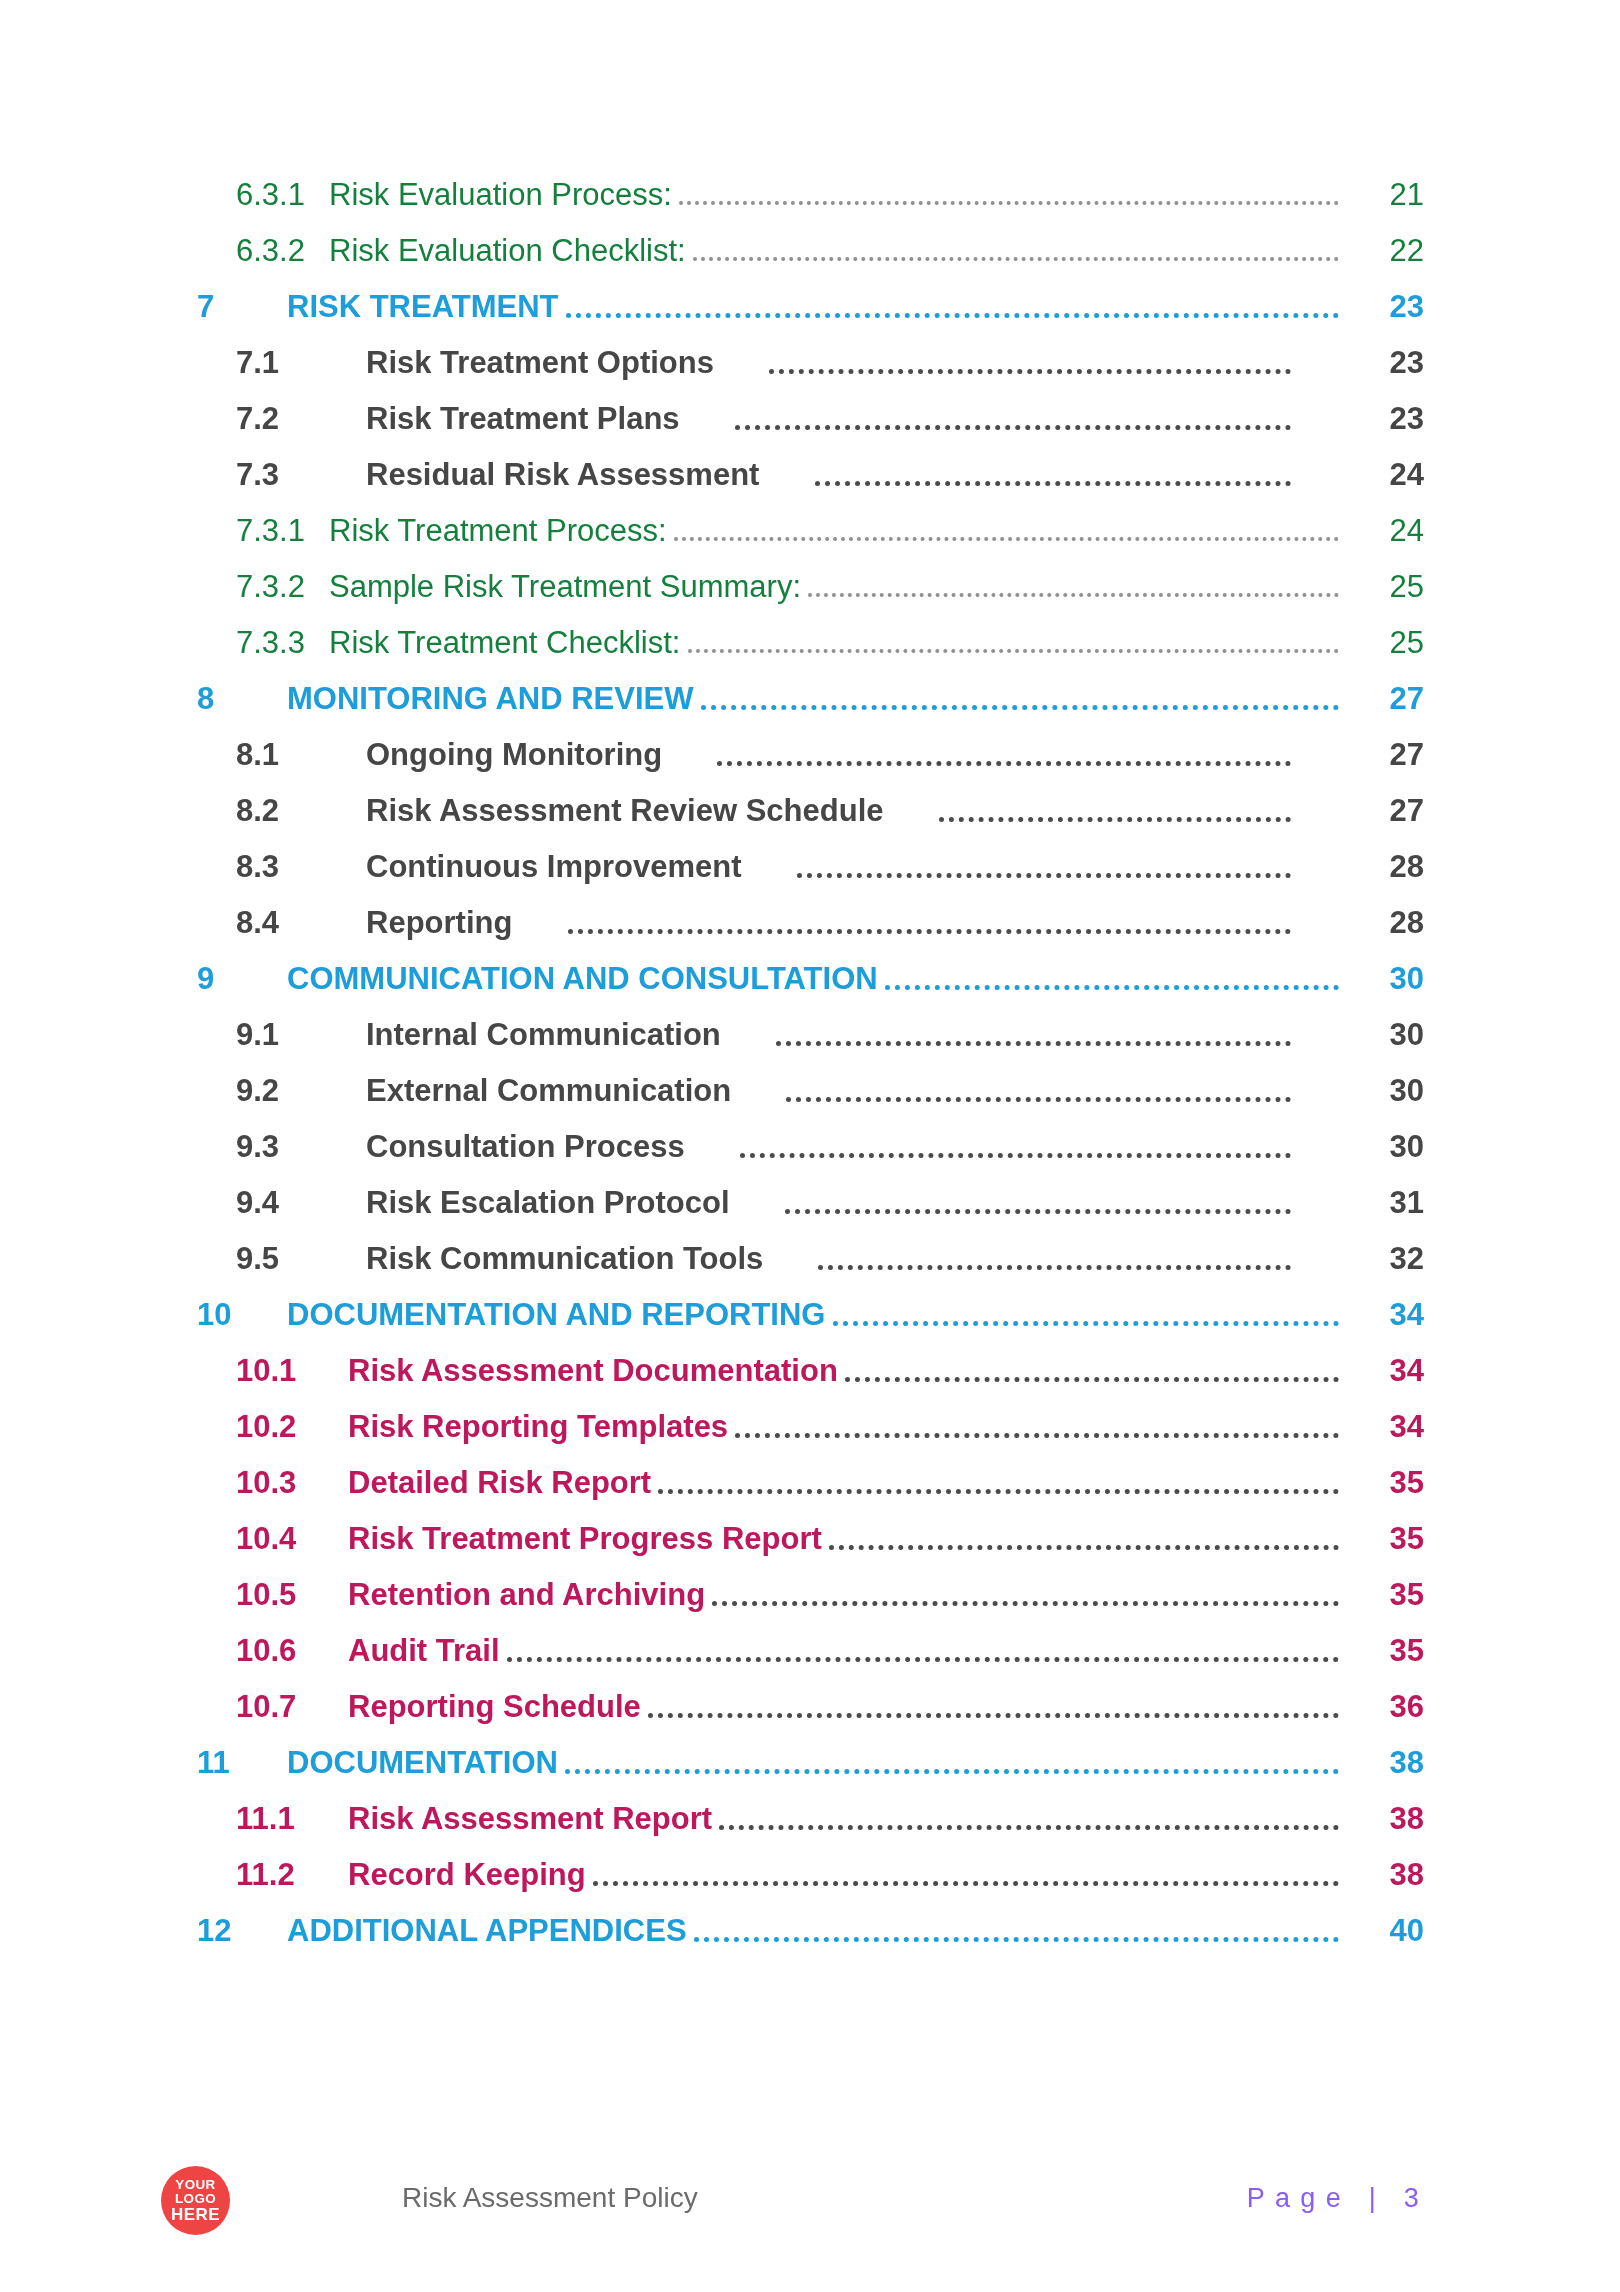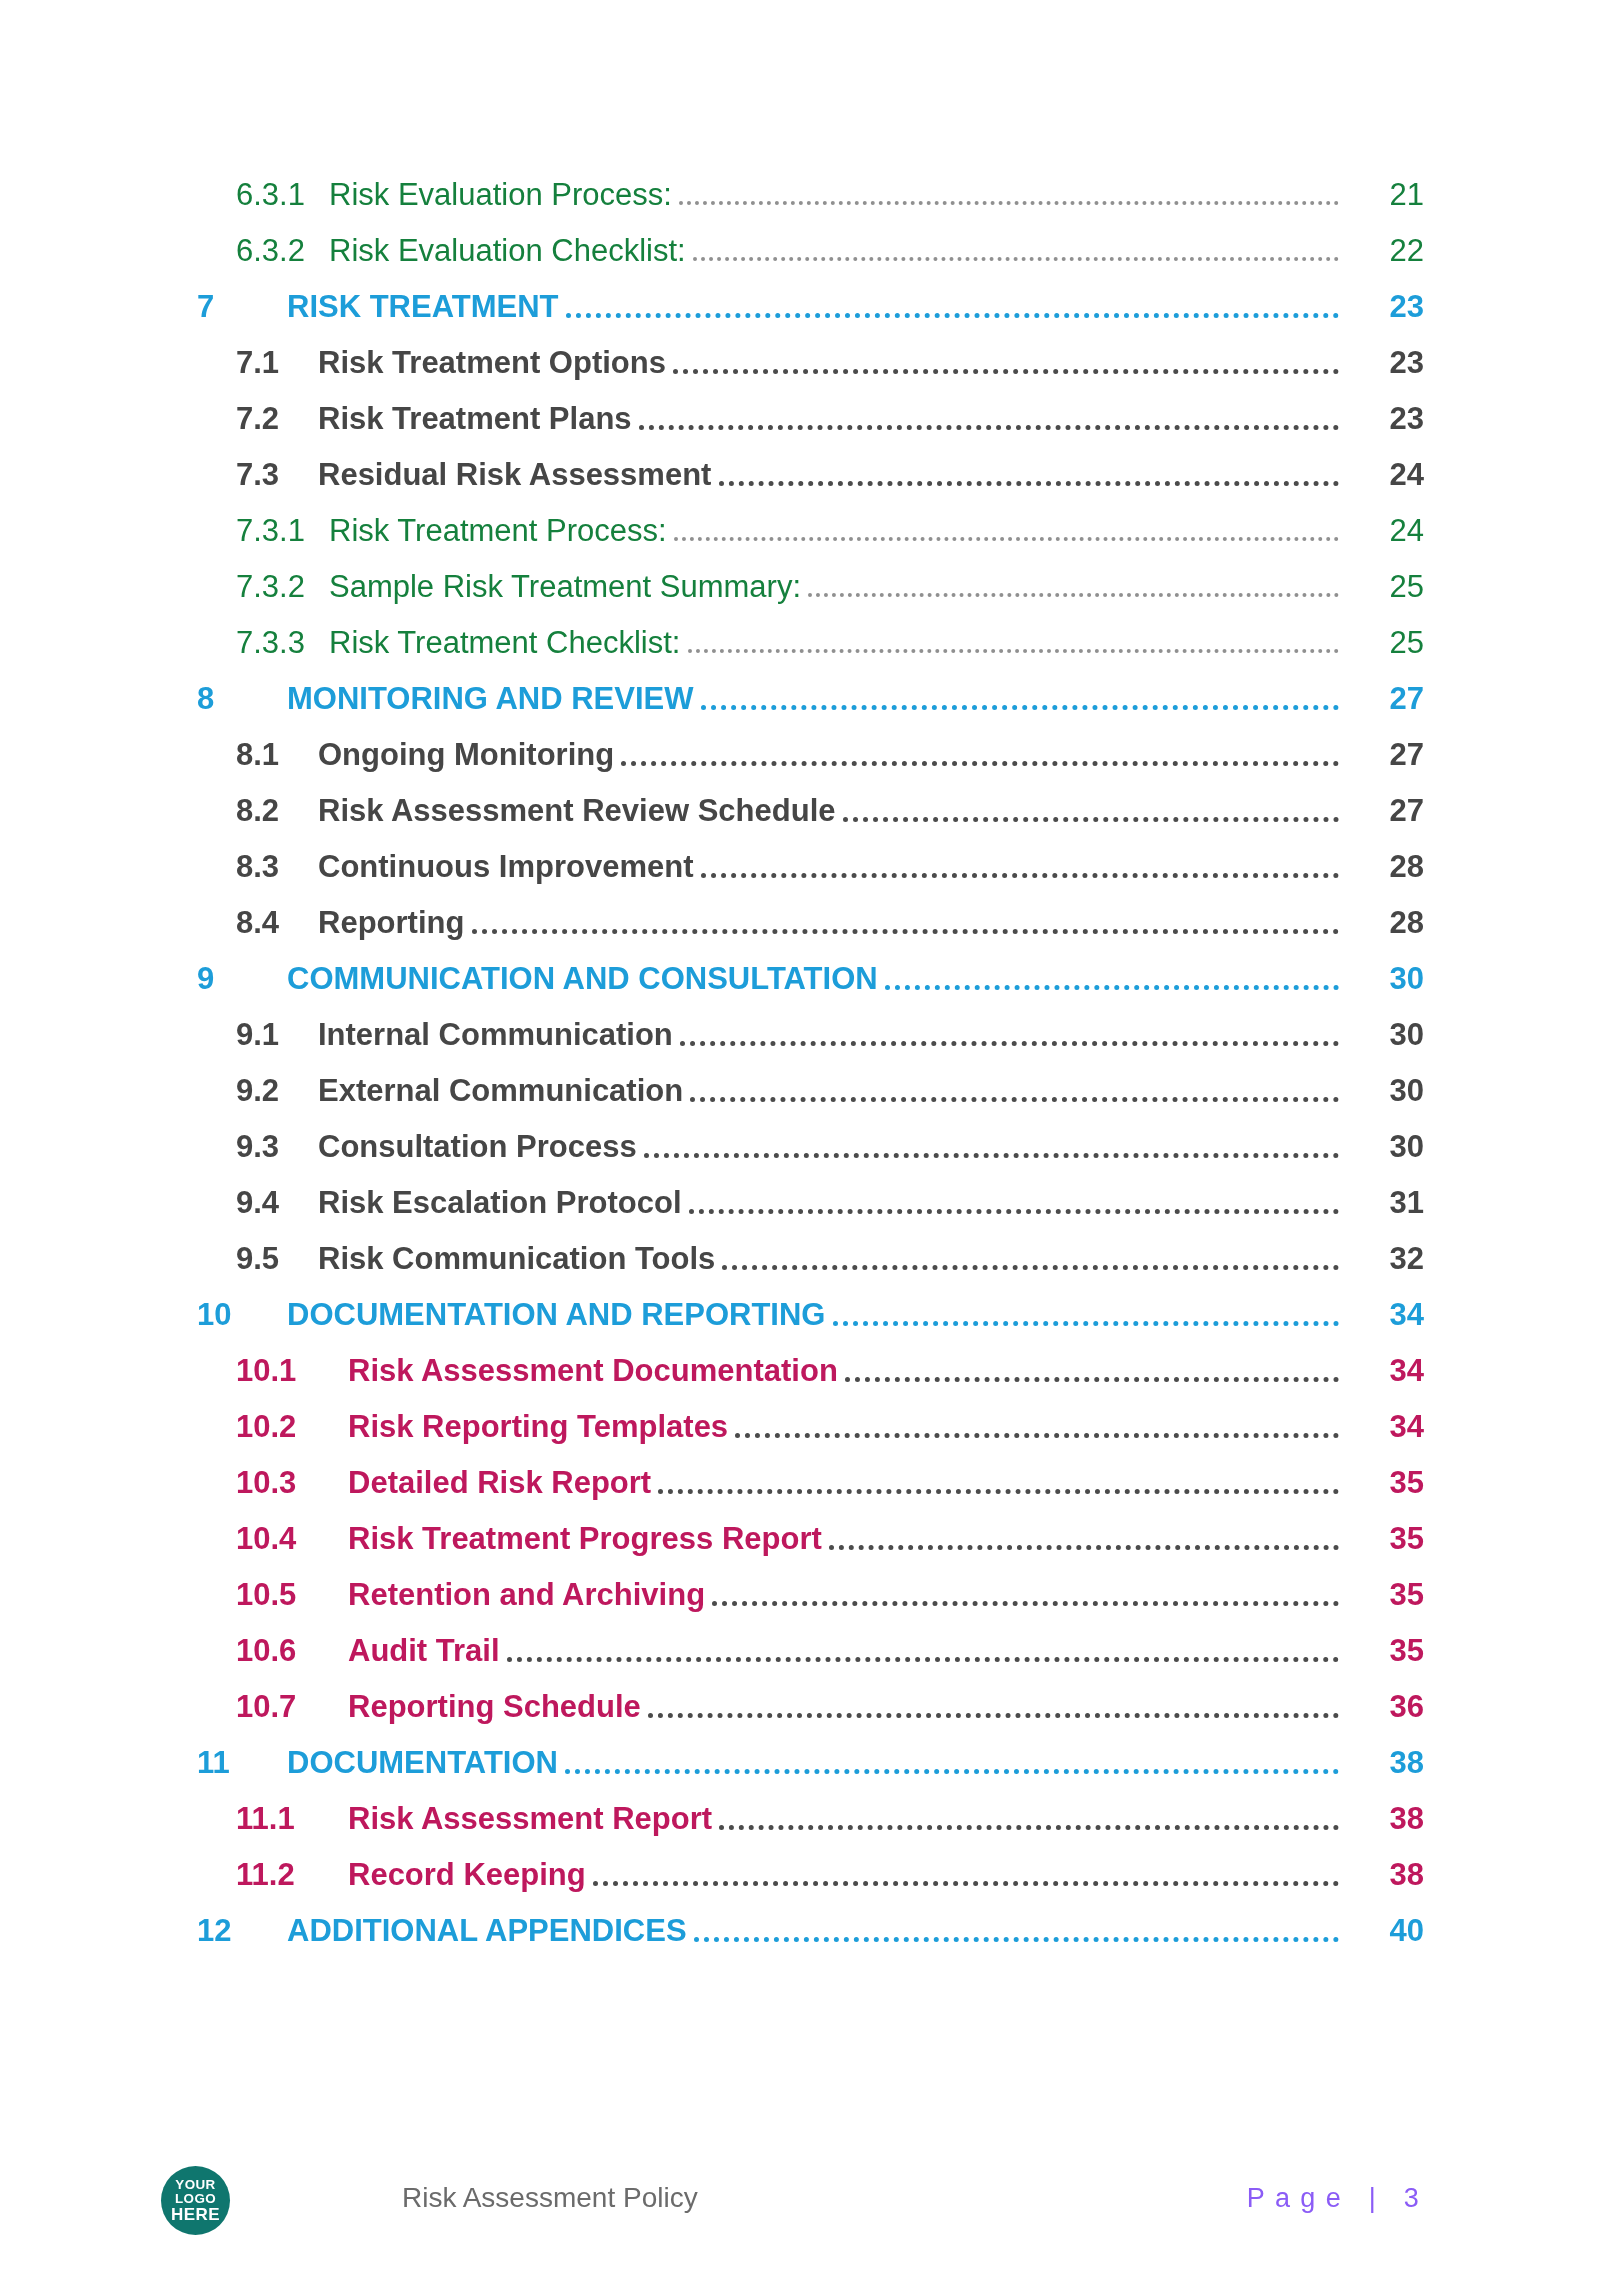--- a/index.html
+++ b/index.html
@@ -46,41 +46,41 @@
     min-width: 39px;
     text-align: right;
     margin-left: 37px;
   }
   
   .row.l1 { font-size: 31px; font-weight: bold; color: #1d9dd9; }
   .row.l1 { padding-left: 197px; }
   .row.l1 .num { width: 90px; }
   .row.l1 .dots { border-bottom-color: #1d9dd9; }
   
-  .row.l2 { font-size: 31px; font-weight: bold; color: #464646; }
+  .row.l2 { font-size: 31px; font-weight: bold; color: #464646; gap: 48px; }
   .row.l2 { padding-left: 236px; }
   .row.l2 .num { width: 82px; }
   
   .row.l2w { font-size: 31px; font-weight: bold; color: #be185d; }
   .row.l2w { padding-left: 236px; }
   .row.l2w .num { width: 112px; }
   
   .row.l3 { font-size: 31px; font-weight: normal; color: #15803d; }
   .row.l3 { padding-left: 236px; }
   .row.l3 .num { width: 93px; }
   .row.l3 .dots { border-bottom: 4.5px dotted #909090; margin-bottom: 18px; }
   
   #footer-logo {
     position: absolute;
     left: 161px;
     top: 2166px;
     width: 69px;
     height: 69px;
     border-radius: 50%;
-    background: #0f766e;
+    background: #ef4444;
     color: #ffffff;
     display: flex;
     flex-direction: column;
     align-items: center;
     justify-content: center;
     text-align: center;
     font-weight: bold;
     line-height: 1.05;
   }
   #footer-logo .logo-line  { font-size: 13.4px; letter-spacing: 0.4px; }

